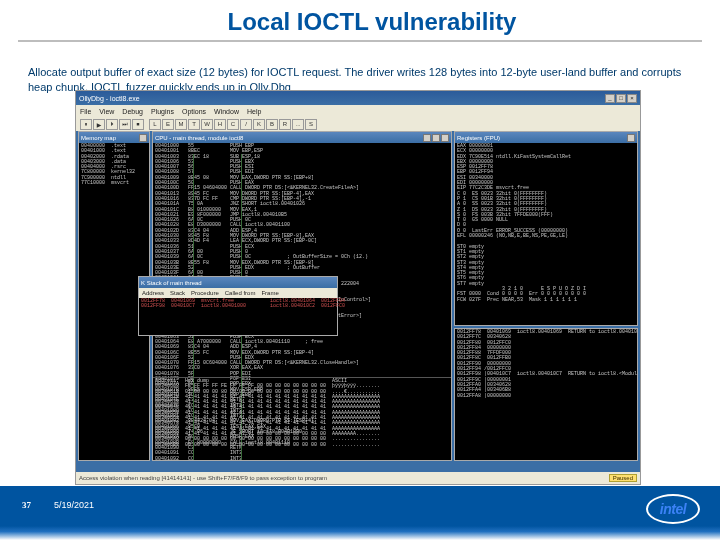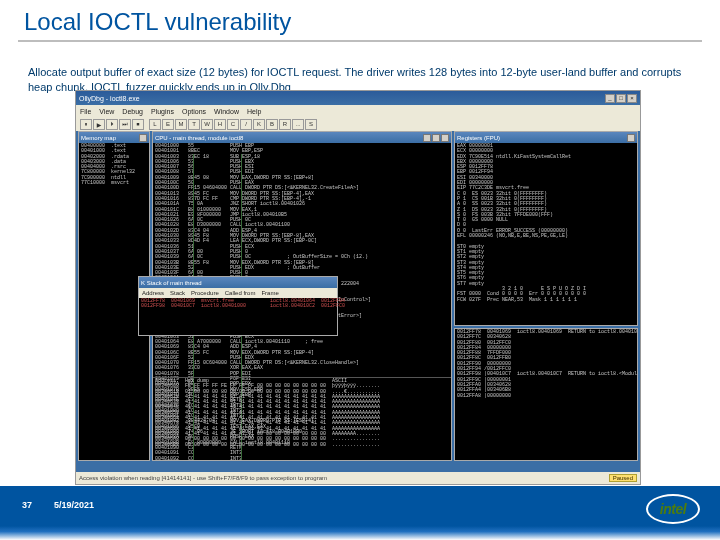--- a/index.html
+++ b/index.html
@@ -11,23 +11,24 @@
     position: relative;
     overflow: hidden;
   }
   .slide {
     width: 720px;
     height: 540px;
     position: relative;
   }
   .title {
     font-size: 24px;
-    font-weight: normal;
+    font-weight: bold;
     color: #0054a0;
     padding: 8px 0 0 24px;
+    text-align: center;
   }
   .underline {
     height: 2px;
     background: #bdbdbd;
     margin: 4px 18px 0 18px;
   }
   .subtitle {
     font-size: 11px;
     color: #003a6b;
     line-height: 1.4;
@@ -161,47 +162,48 @@
     height: 14px;
     background: linear-gradient(#0054a0 0%, #2070c0 40%, #fff 100%);
   }
   .slide-num {
     position: absolute;
     left: 22px;
     bottom: 30px;
     color: #fff;
     font-size: 9px;
     font-weight: bold;
+    font-family: Liberation Serif, serif;
   }
   .slide-date {
     position: absolute;
     left: 54px;
     bottom: 30px;
     color: #fff;
     font-size: 9px;
-    font-weight: bold;
+    font-weight: normal;
     margin-top: 24px;
   }
   .intel-logo {
     position: absolute;
     right: 20px;
     bottom: 16px;
     width: 54px;
     height: 30px;
   }
   .intel-logo .oval {
     width: 54px; height: 30px;
     border: 2px solid #fff;
     border-radius: 50%/50%;
     display: flex;
     align-items: center;
     justify-content: center;
   }
   .intel-logo .txt {
-    color: #4d7c0f;
+    color: #3b82f6;
     font-size: 14px;
     font-weight: bold;
     font-style: italic;
     letter-spacing: -0.5px;
   }
   .statusbar {
     position: absolute;
     left: 0; right: 0; bottom: 0;
     height: 12px;
     background: #ece9d8;

